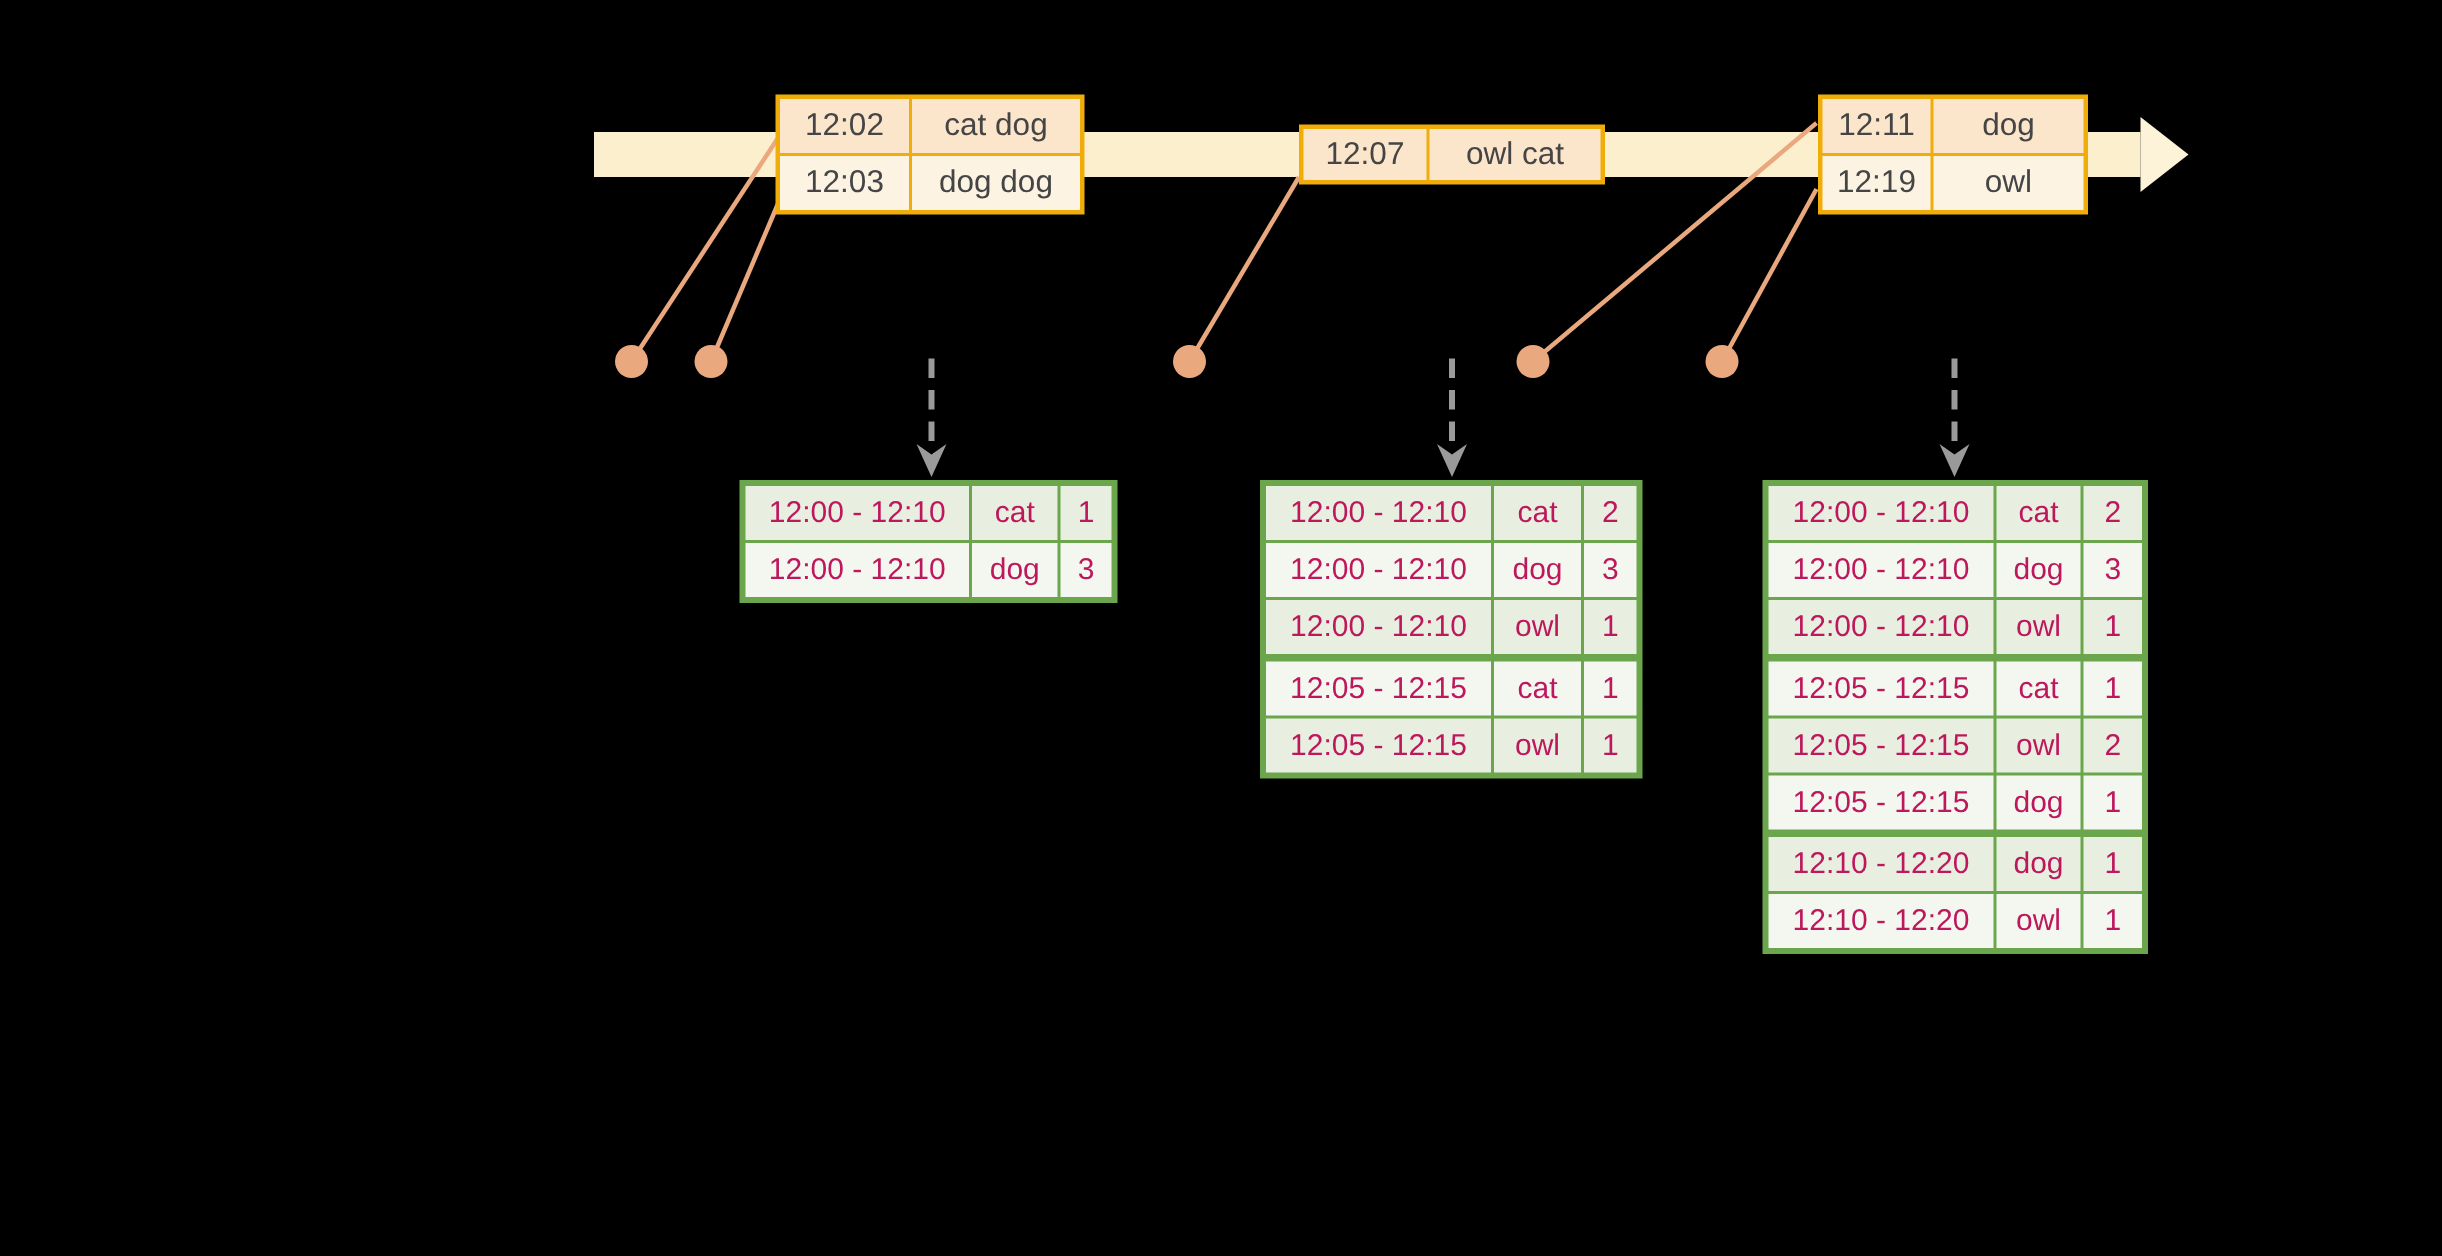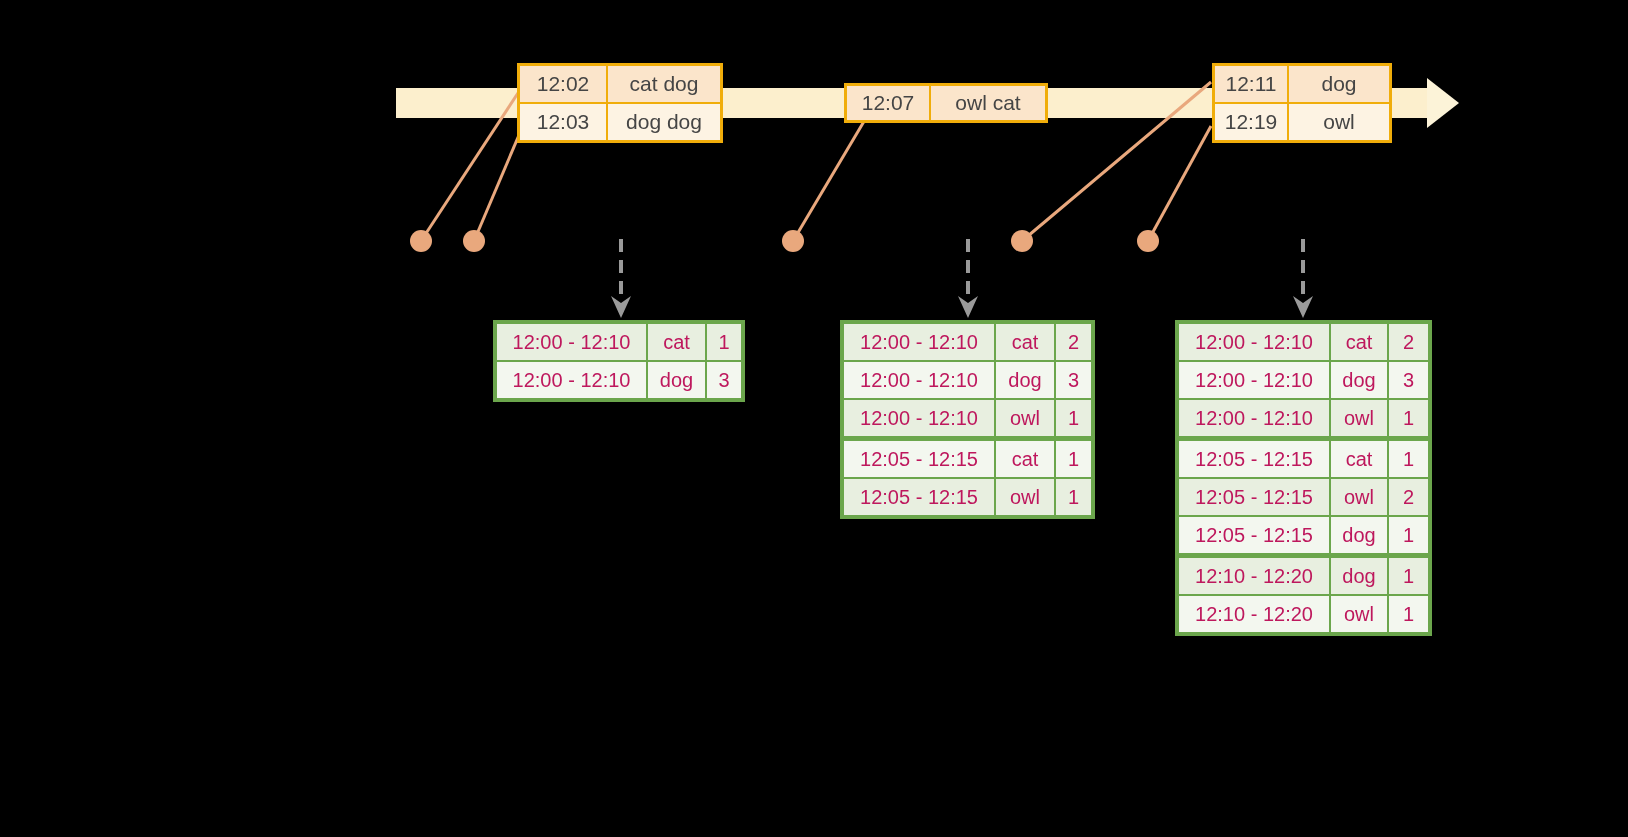--- a/index.html
+++ b/index.html
@@ -13,21 +13,21 @@
   .event-table{
     position:absolute;display:grid;gap:2px;padding:3px;background:#f0ad0a;
   }
   .event-table .cell{
     display:flex;align-items:center;justify-content:center;
     font-size:21px;color:#454545;
   }
   .ev-dark{background:#fbe5cb;}
   .ev-light{background:#fdf3e3;}
   #evt1{left:517px;top:63px;grid-template-columns:86px 112px;grid-auto-rows:36px;}
-  #evt2{left:844px;top:83px;grid-template-columns:82px 114px;grid-auto-rows:34px;}
+  #evt2{left:866px;top:83px;grid-template-columns:82px 114px;grid-auto-rows:34px;}
   #evt3{left:1212px;top:63px;grid-template-columns:72px 100px;grid-auto-rows:36px;}
 
   
   .result-table{position:absolute;background:#6ba64c;padding:4px;}
   .result-table .rrow{
     display:grid;gap:2px;height:36px;margin-top:2px;background:#6ba64c;
   }
   .result-table .rrow:first-child{margin-top:0;}
   .result-table .rrow.group-sep{margin-top:5px;}
   .result-table .cell{

